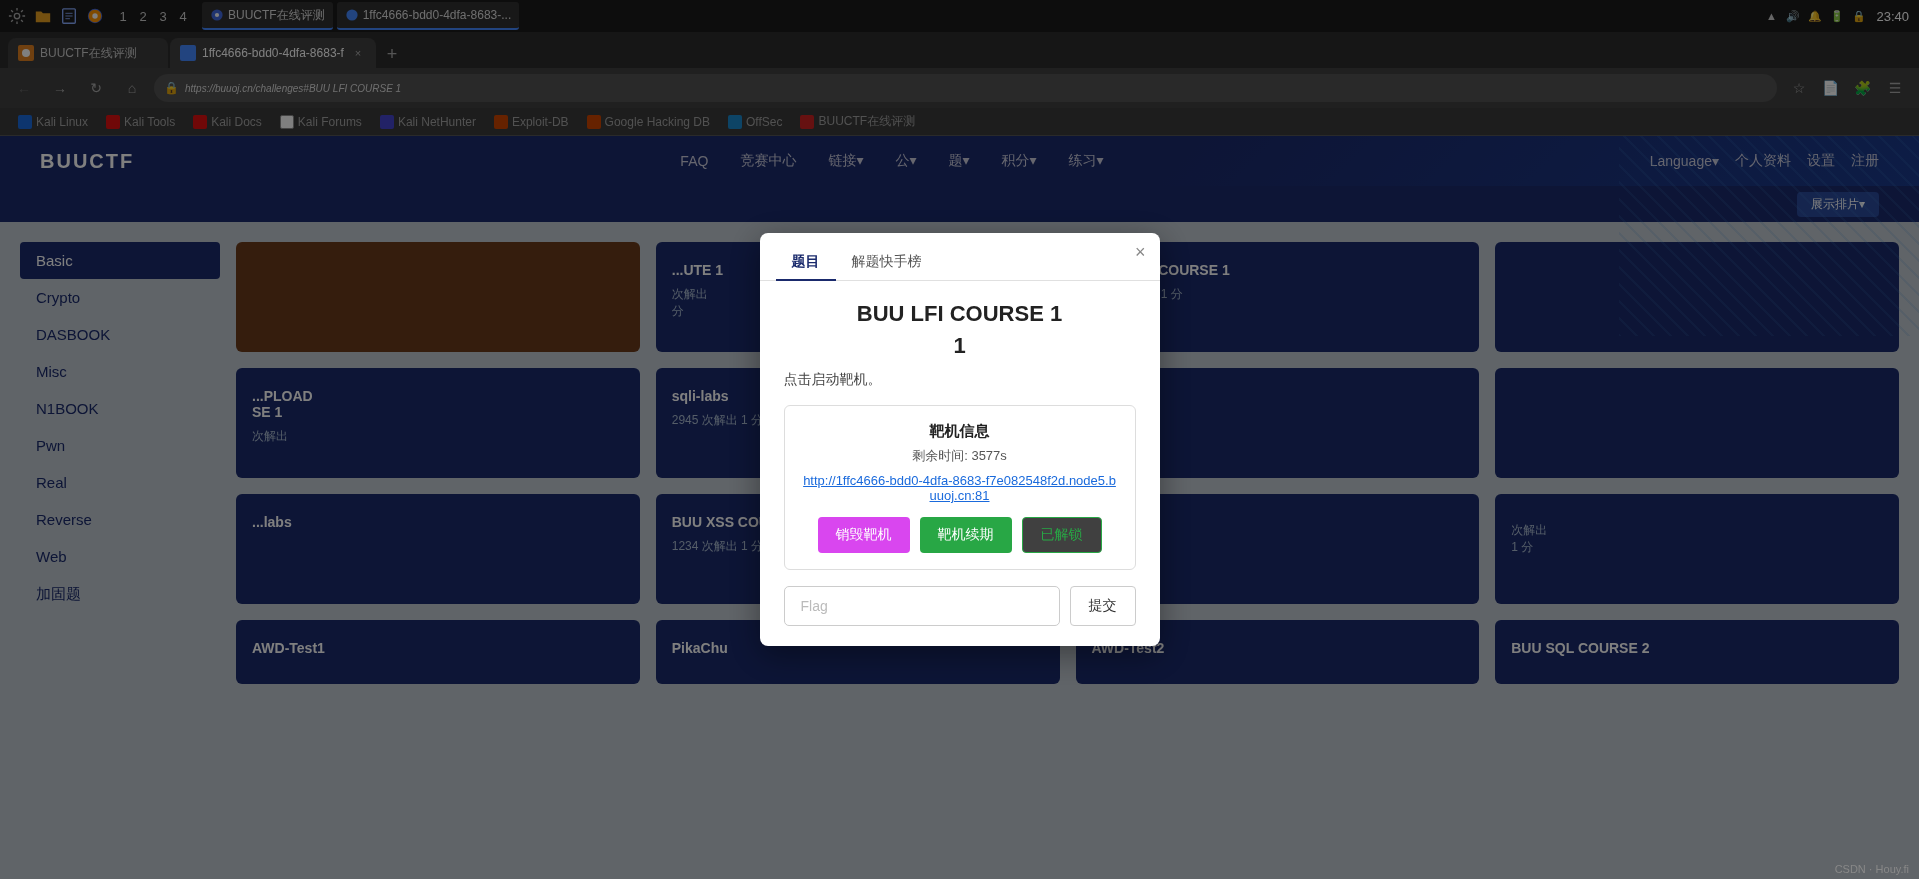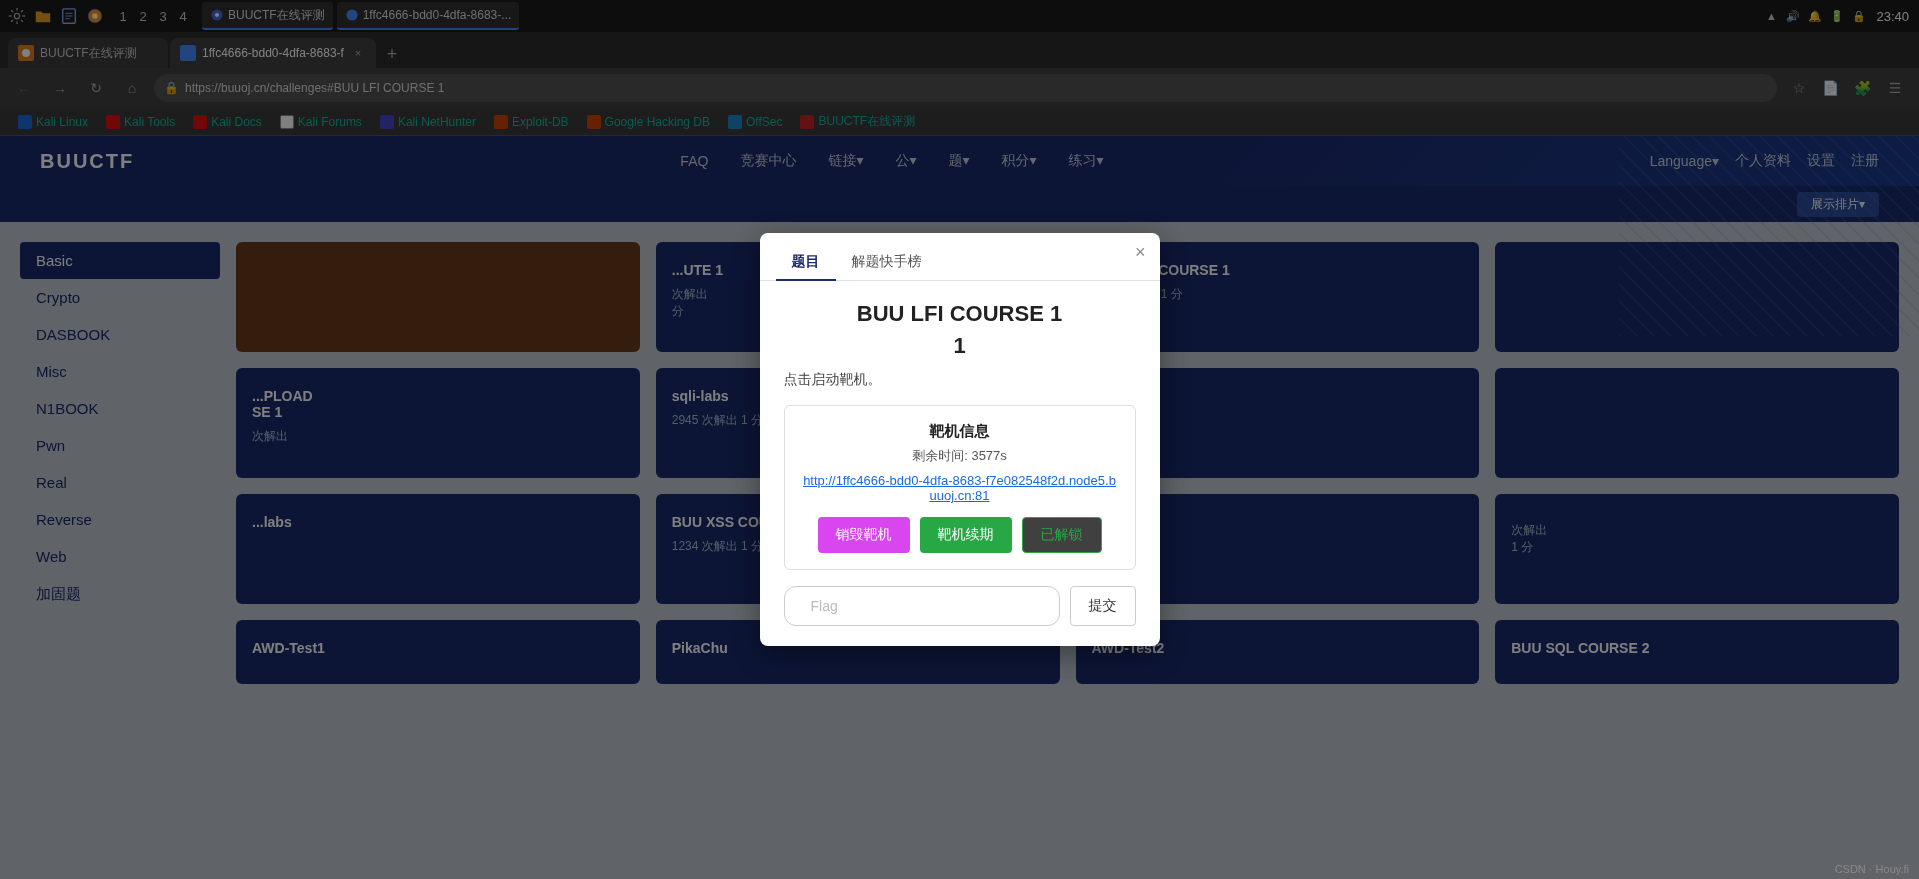--- a/index.html
+++ b/index.html
@@ -74,21 +74,21 @@
     .address-input-wrap {
       flex: 1;
       height: 28px;
       background: #525252;
       border-radius: 14px;
       display: flex;
       align-items: center;
       padding: 0 10px;
       gap: 6px;
     }
-    .address-text { color: #ddd; font-size: 12px; flex: 1; }
+    .address-text { color: #ddd; font-size: 10px; flex: 1; font-style: italic; }
     .lock-icon { color: #aaa; font-size: 12px; }
     .address-bar-actions { display: flex; align-items: center; gap: 4px; }
     .addr-action-btn { width: 28px; height: 28px; display: flex; align-items: center; justify-content: center; border-radius: 50%; color: #aaa; cursor: pointer; font-size: 14px; }
 
     
     .bookmarks-bar {
       height: 28px;
       background: #3a3a3a;
       display: flex;
       align-items: center;
@@ -97,21 +97,21 @@
       border-bottom: 1px solid #555;
     }
     .bookmark-item {
       display: flex;
       align-items: center;
       gap: 4px;
       padding: 2px 8px;
       border-radius: 4px;
       cursor: pointer;
       font-size: 12px;
-      color: #14b8a6;
+      color: #a3a3a3;
       white-space: nowrap;
     }
     .bookmark-favicon { width: 14px; height: 14px; border-radius: 2px; display: inline-block; flex-shrink: 0; }
 
     
     .page-content {
       width: 100%;
       background: #b0b8c0;
       position: relative;
       min-height: 743px;
@@ -337,22 +337,22 @@
     
     .flag-area {
       display: flex;
       gap: 10px;
       margin-top: 4px;
     }
     .flag-input {
       flex: 1;
       height: 40px;
       border: 1px solid #ccc;
-      border-radius: 12px;
-      padding: 0 26px;
+      border-radius: 5px;
+      padding: 0 16px;
       font-size: 14px;
       color: #999;
     }
     .flag-input::placeholder { color: #bbb; }
     .btn-submit {
       height: 40px;
       background: #fff;
       border: 1px solid #ccc;
       border-radius: 4px;
       padding: 0 18px;

